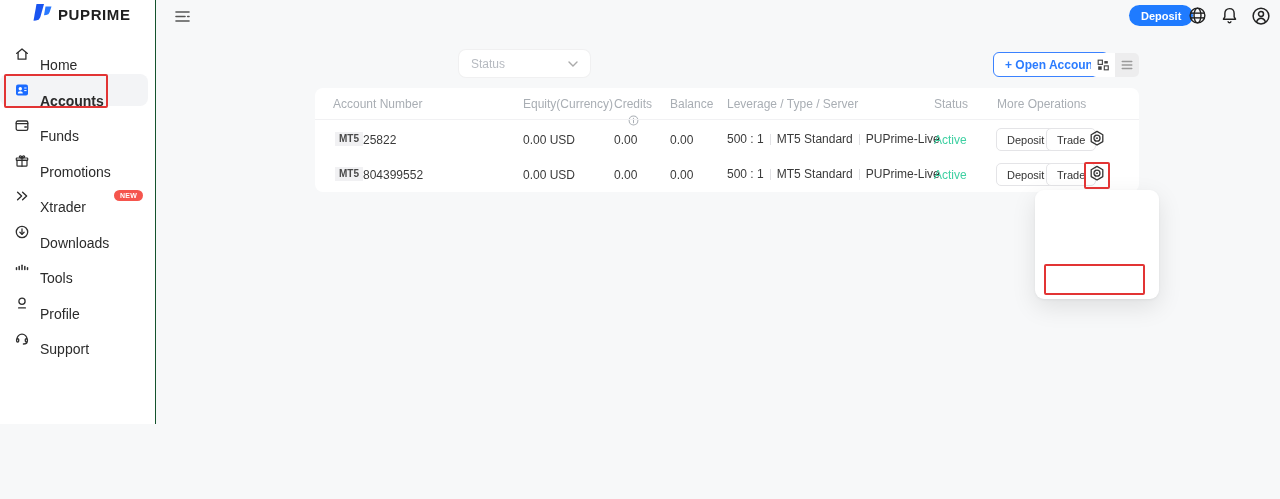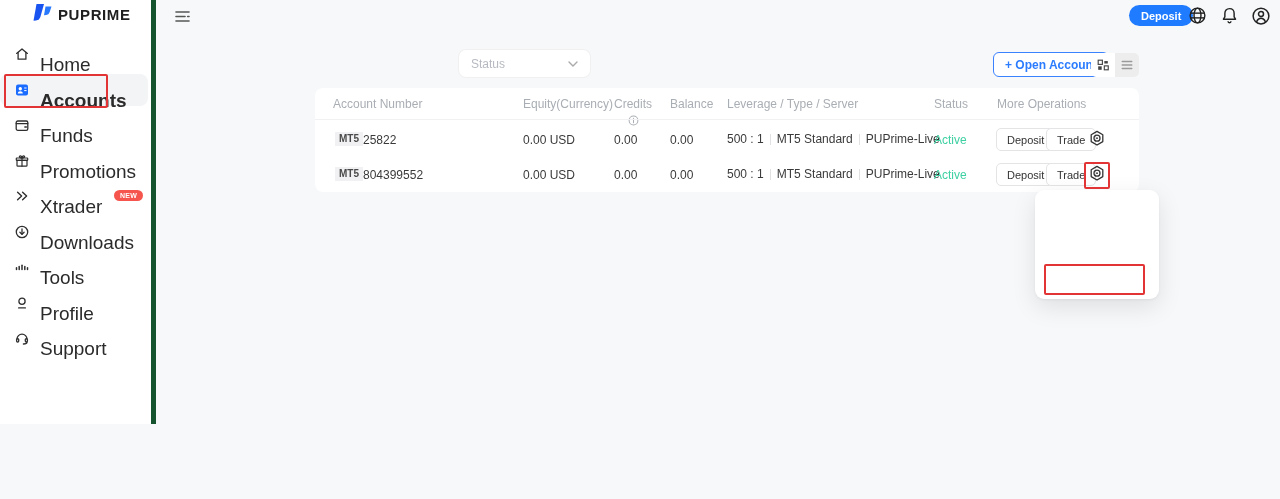--- a/index.html
+++ b/index.html
@@ -1,25 +1,25 @@
 <!DOCTYPE html>
 <html><head>
 <meta charset="utf-8">
 <style>
   html,body{margin:0;padding:0;background:#e9eaec;}
   .screen{position:relative;width:1280px;height:499px;background:#f7f8f9;
     font-family:"Liberation Sans",sans-serif;overflow:hidden;color:#2e2e2e;}
 
   
   .sidebar{position:absolute;left:0;top:0;width:156px;height:424px;background:#fff;
-    border-right:5px solid #14532d;box-sizing:border-box;}
+    border-right:1px solid #14532d;box-sizing:border-box;}
   .logo{position:absolute;left:32px;top:3px;display:flex;align-items:center;gap:5px;}
   .logo-text{font-size:15px;font-weight:800;letter-spacing:.6px;color:#1f1f1f;}
   .side-item{position:absolute;left:14px;display:flex;align-items:center;gap:10px;height:24px;cursor:pointer;}
-  .side-label{font-size:19px;font-weight:500;color:#2b2b2b;margin-top:21px;}
+  .side-label{font-size:14px;font-weight:500;color:#2b2b2b;margin-top:21px;}
   .active-bg{position:absolute;left:0;top:74px;width:148px;height:32px;background:#f3f4f6;border-radius:8px;}
   .new-badge{position:absolute;left:114px;top:190px;background:#f5554d;color:#fff;font-size:7px;
     font-weight:700;padding:2px 6px;border-radius:8px;letter-spacing:.3px;}
 
   
   .hamburger{position:absolute;left:174px;top:7px;width:18px;height:18px;cursor:pointer;}
   .deposit-btn{position:absolute;left:1129px;top:5px;height:21px;padding:0 12px;background:#1f7bff;
     color:#fff;font-size:11px;font-weight:700;border:none;border-radius:11px;cursor:pointer;
     display:flex;align-items:center;font-family:inherit;}
   .top-icon{position:absolute;top:6px;width:19px;height:19px;cursor:pointer;}

